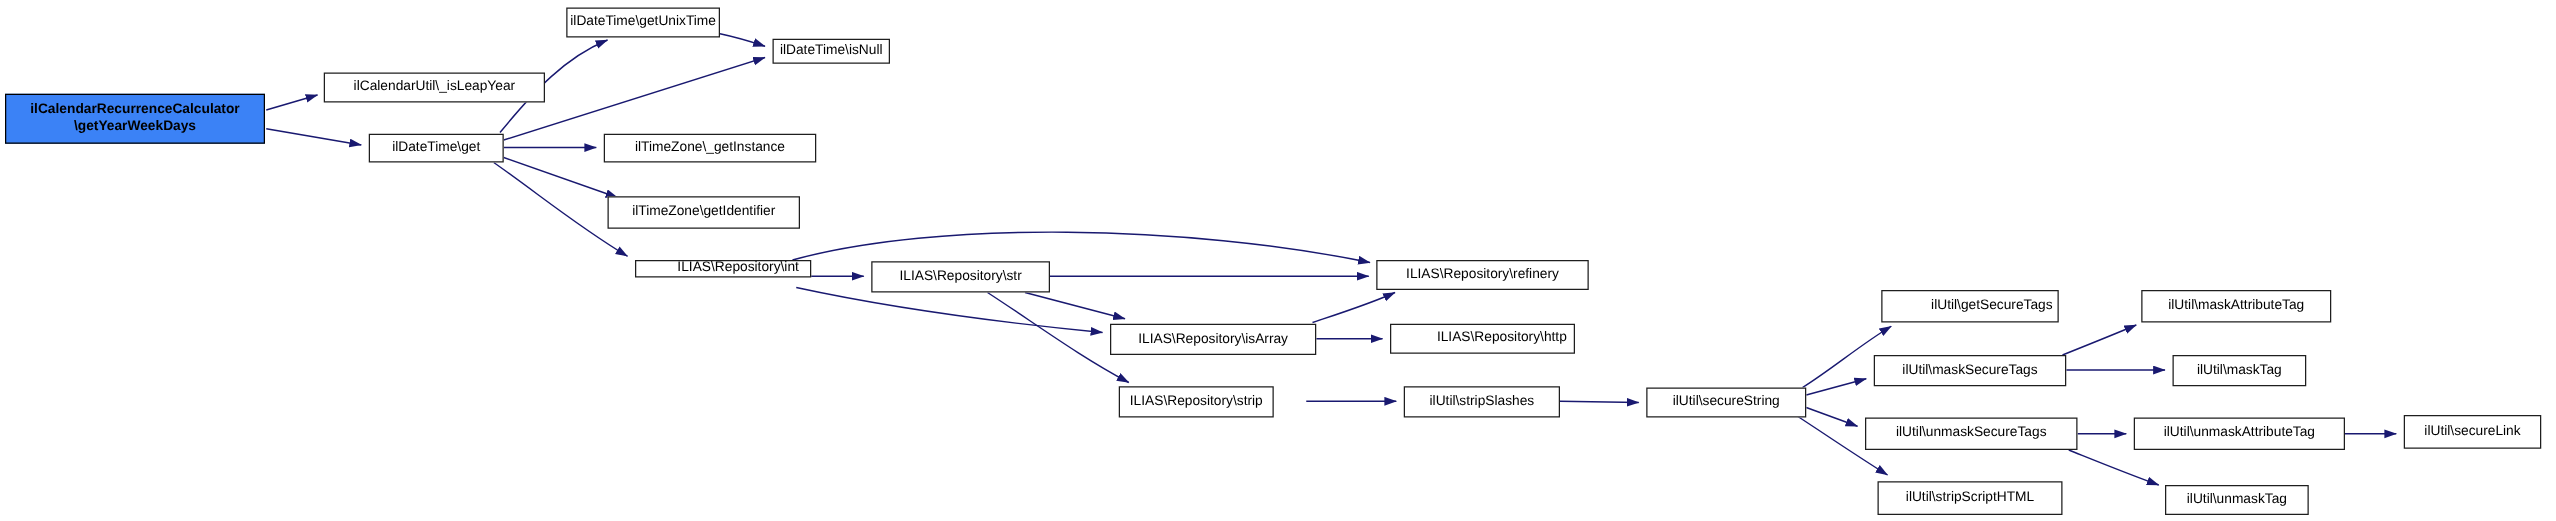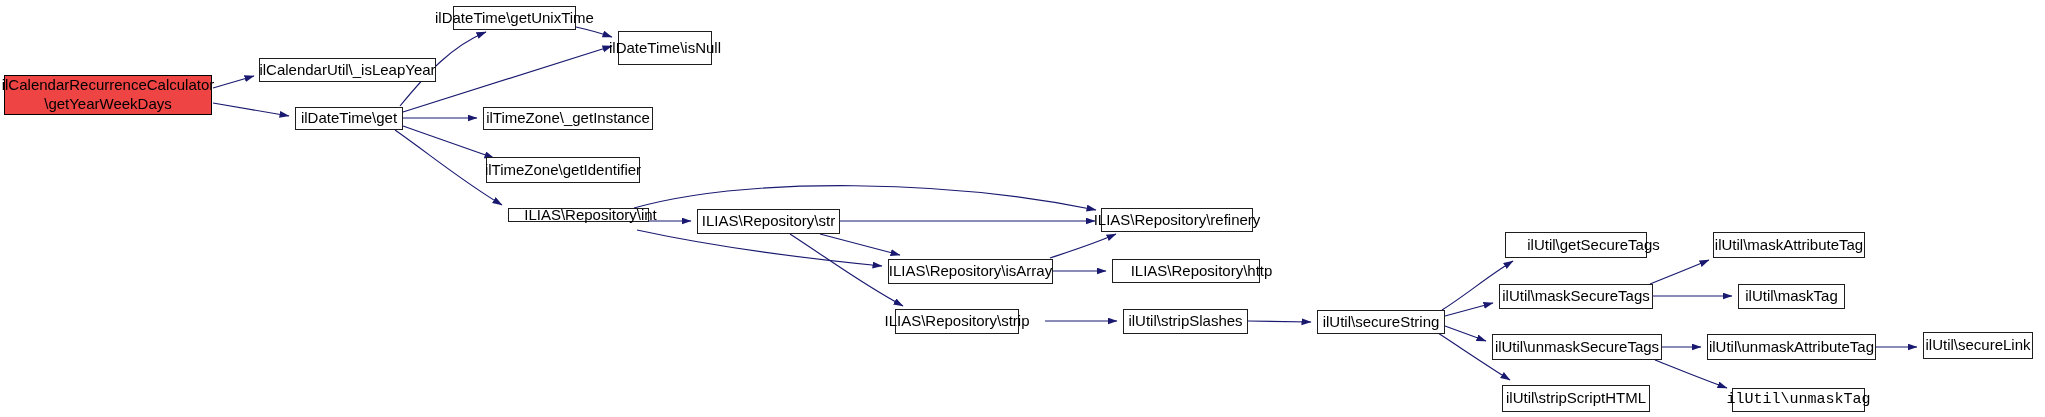--- a/index.html
+++ b/index.html
@@ -10,33 +10,34 @@
     font-family:"Liberation Sans", sans-serif;
     overflow:hidden;
   }
   #edge-layer{position:absolute;left:0;top:0;width:2045px;height:417px;}
   .node{
     position:absolute;
     box-sizing:border-box;
     border:1px solid #1e1e1e;
     background:#ffffff;
     color:#000000;
-    font-size:15px;
+    font-size:11px;
     line-height:1.25;
     display:flex;
     align-items:center;
     justify-content:center;
     text-align:center;
     white-space:pre-line;
     cursor:pointer;
   }
   .node.root{
-    background:#ef4444;
+    background:#3b82f6;
     border-color:#000000;
     cursor:default;
+    font-weight:bold;
   }
   .edge{fill:none;stroke-width:1.15;}
 </style>
 </head>
 <body>
 
 <div class="canvas">
   <svg id="edge-layer" width="2045" height="417" viewBox="0 0 2045 417" xmlns="http://www.w3.org/2000/svg">
     <defs>
       <marker id="arrowhead" markerUnits="userSpaceOnUse" markerWidth="11" markerHeight="8" refX="9.5" refY="3.5" orient="auto">
@@ -72,34 +73,34 @@
         <path d="M1655,360 C1680,370 1702,379 1727,388" class="edge" stroke="#191970" marker-end="url(#arrowhead)"></path>
         <path d="M1876,347 L1917,347" class="edge" stroke="#191970" marker-end="url(#arrowhead)"></path>
       </g>
   </svg>
   <div id="node-layer">
       <div class="node root" style="left: 4px; top: 75px; width: 208px; height: 40px;">ilCalendarRecurrenceCalculator
 \getYearWeekDays</div>
       <div class="node" style="left: 259px; top: 58px; width: 177px; height: 24px;">ilCalendarUtil\_isLeapYear</div>
       <div class="node" style="left: 295px; top: 107px; width: 108px; height: 23px;">ilDateTime\get</div>
       <div class="node" style="left: 453px; top: 6px; width: 123px; height: 24px;">ilDateTime\getUnixTime</div>
-      <div class="node" style="left: 618px; top: 31px; width: 94px; height: 34px;">ilDateTime\isNull</div>
+      <div class="node" style="left: 618px; top: 31px; width: 94px; height: 20px;">ilDateTime\isNull</div>
       <div class="node" style="left: 483px; top: 107px; width: 170px; height: 23px;">ilTimeZone\_getInstance</div>
       <div class="node" style="left: 486px; top: 157px; width: 154px; height: 26px;">ilTimeZone\getIdentifier</div>
       <div class="node" style="left: 508px; top: 208px; width: 141px; height: 14px; padding-left: 24px;">ILIAS\Repository\int</div>
       <div class="node" style="left: 697px; top: 209px; width: 143px; height: 25px;">ILIAS\Repository\str</div>
-      <div class="node" style="left: 1101px; top: 208px; width: 152px; height: 24px;">ILIAS\Repository\refinery</div>
+      <div class="node" style="left: 1101px; top: 208px; width: 170px; height: 24px;">ILIAS\Repository\refinery</div>
       <div class="node" style="left: 888px; top: 259px; width: 165px; height: 25px;">ILIAS\Repository\isArray</div>
       <div class="node" style="left: 1112px; top: 259px; width: 148px; height: 24px; padding-left: 31px;">ILIAS\Repository\http</div>
       <div class="node" style="left: 895px; top: 309px; width: 124px; height: 25px;">ILIAS\Repository\strip</div>
       <div class="node" style="left: 1123px; top: 309px; width: 125px; height: 25px; text-align: center;">ilUtil\stripSlashes</div>
       <div class="node" style="left: 1317px; top: 310px; width: 128px; height: 24px;">ilUtil\secureString</div>
       <div class="node" style="left: 1505px; top: 232px; width: 142px; height: 26px; padding-left: 35px;">ilUtil\getSecureTags</div>
       <div class="node" style="left: 1713px; top: 232px; width: 152px; height: 26px;">ilUtil\maskAttributeTag</div>
       <div class="node" style="left: 1499px; top: 284px; width: 154px; height: 25px;">ilUtil\maskSecureTags</div>
       <div class="node" style="left: 1738px; top: 284px; width: 107px; height: 25px;">ilUtil\maskTag</div>
       <div class="node" style="left: 1492px; top: 334px; width: 170px; height: 26px;">ilUtil\unmaskSecureTags</div>
       <div class="node" style="left: 1707px; top: 334px; width: 169px; height: 26px;">ilUtil\unmaskAttributeTag</div>
       <div class="node" style="left: 1923px; top: 332px; width: 110px; height: 27px;">ilUtil\secureLink</div>
       <div class="node" style="left: 1502px; top: 385px; width: 148px; height: 27px;">ilUtil\stripScriptHTML</div>
-      <div class="node" style="left: 1732px; top: 388px; width: 133px; height: 24px; font-family: Liberation Mono, monospace;">ilUtil\unmaskTag</div>
+      <div class="node" style="left: 1732px; top: 388px; width: 115px; height: 24px;">ilUtil\unmaskTag</div>
     </div>
 </div>
 
 </body></html>

